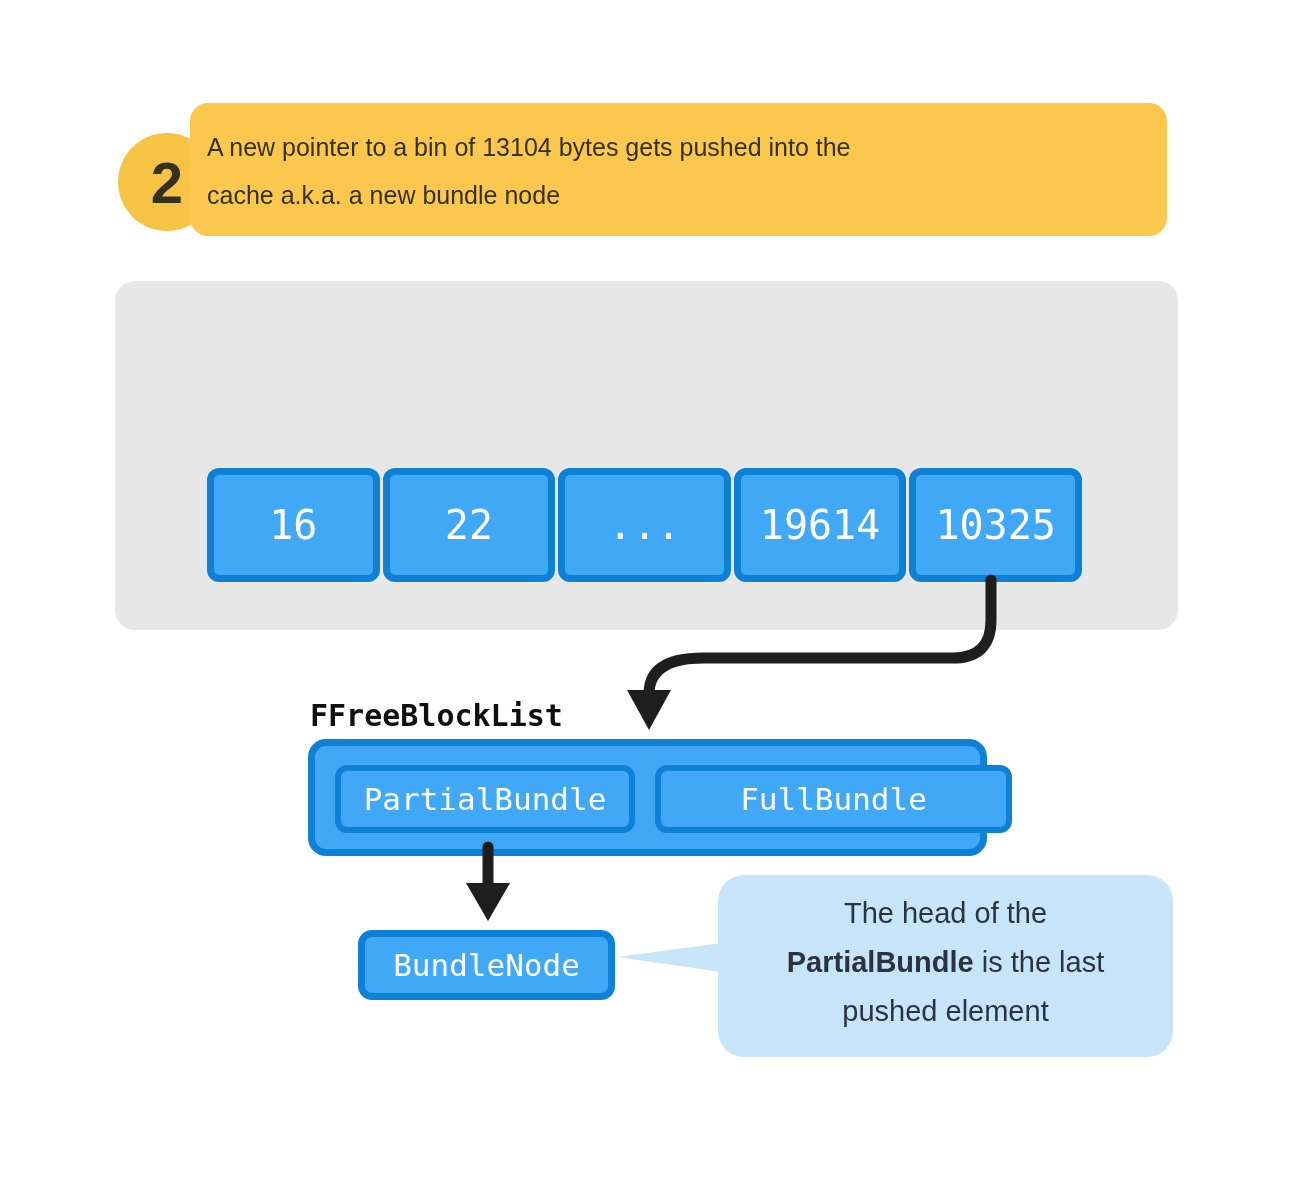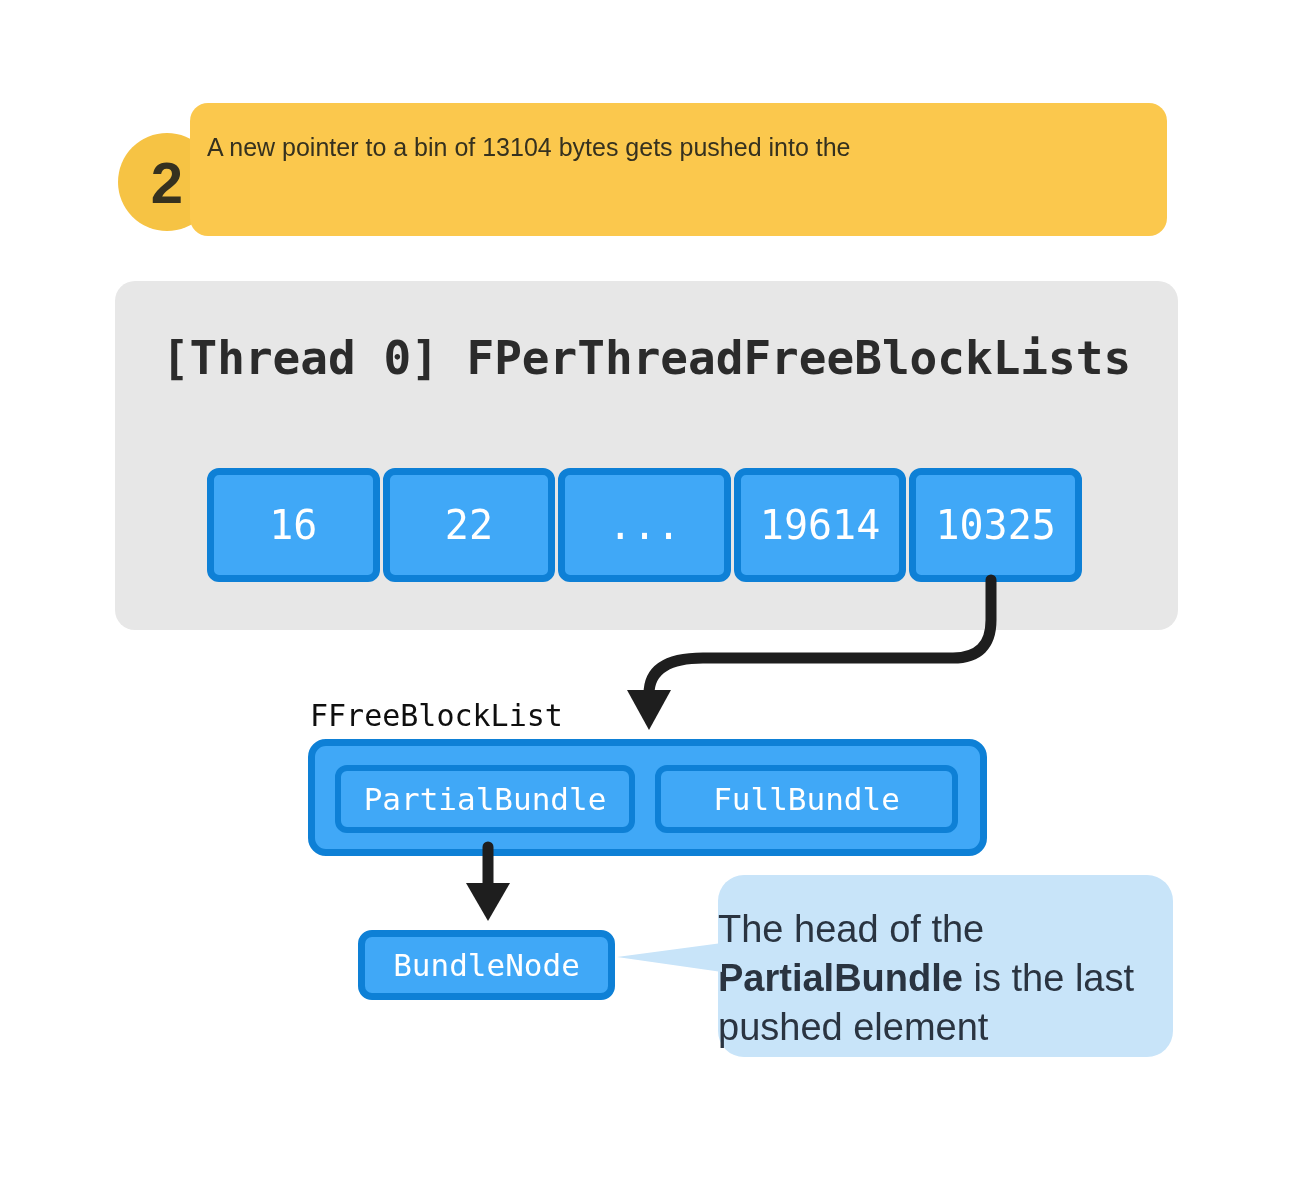--- a/index.html
+++ b/index.html
@@ -54,42 +54,42 @@
     border: 7px solid var(--blue-border);
     background: var(--blue-fill);
     border-radius: 12px;
     display: flex; align-items: center; justify-content: center;
     color: #ffffff; font-size: 40px;
   }
 
   
   .fbl-label {
     position: absolute; left: 310px; top: 699px;
-    font-size: 30px; font-weight: 400; line-height: 34px;
+    font-size: 30px; font-weight: 700; line-height: 34px;
     color: #0f0f0f;
   }
   .fbl-container {
     position: absolute; left: 308px; top: 739px;
     width: 679px; height: 117px;
     box-sizing: border-box;
     border: 7px solid var(--blue-border);
     background: var(--blue-fill);
     border-radius: 18px;
   }
   .fbl-child {
     position: absolute; top: 19px; height: 68px;
     box-sizing: border-box;
     border: 6px solid var(--blue-border);
     background: var(--blue-fill);
     border-radius: 12px;
     display: flex; align-items: center; justify-content: center;
     color: #ffffff; font-size: 31px;
   }
   .fbl-child.partial { left: 20px; width: 300px; }
-  .fbl-child.full    { left: 340px; width: 303px; }
+  .fbl-child.full    { left: 340px; width: 357px; }
 
   
   .bundle-node {
     position: absolute; left: 358px; top: 930px;
     width: 257px; height: 70px;
     box-sizing: border-box;
     border: 7px solid var(--blue-border);
     background: var(--blue-fill);
     border-radius: 14px;
     display: flex; align-items: center; justify-content: center;
@@ -97,47 +97,47 @@
   }
 
   
   .note-callout {
     position: absolute; left: 718px; top: 875px;
     width: 455px; height: 182px;
     box-sizing: border-box;
     border-radius: 26px;
     background: var(--note-blue);
     color: var(--note-text);
-    font-size: 38px; font-weight: 500; line-height: 49px;
-    text-align: left;
-    padding-top: 30px;
+    font-size: 29px; font-weight: 500; line-height: 49px;
+    text-align: center;
+    padding-top: 14px;
   }
   .note-callout b { font-weight: 700; }
 
   
   .overlay {
     position: absolute; left: 0; top: 0;
     width: 1312px; height: 1184px;
     pointer-events: none;
   }
 </style>
 </head>
 <body>
 
 <div class="canvas">
 
   <div class="step-badge">
     <span>2</span>
   </div>
   <div class="step-callout">
     <div class="step-line">A new pointer to a bin of 13104 bytes gets pushed into the</div>
+    <div class="step-line">cache a.k.a. a new bundle node</div>
   </div>
 
   <div class="thread-box">
-    <div class="thread-title mono">[Thread 0] FPerThreadFreeBlockLists</div>
     <div class="bins-row">
       <div class="bin-cell mono">16</div>
       <div class="bin-cell mono">22</div>
       <div class="bin-cell mono">...</div>
       <div class="bin-cell mono">19614</div>
       <div class="bin-cell mono">10325</div>
     </div>
   </div>
 
   <div class="fbl-label mono">FFreeBlockList</div>

